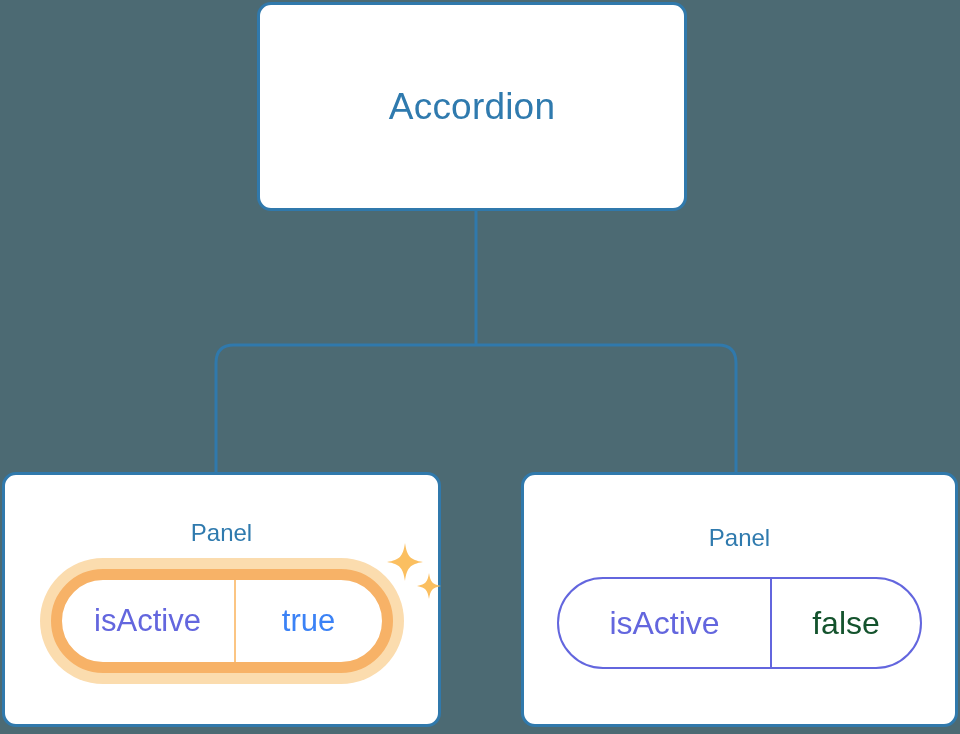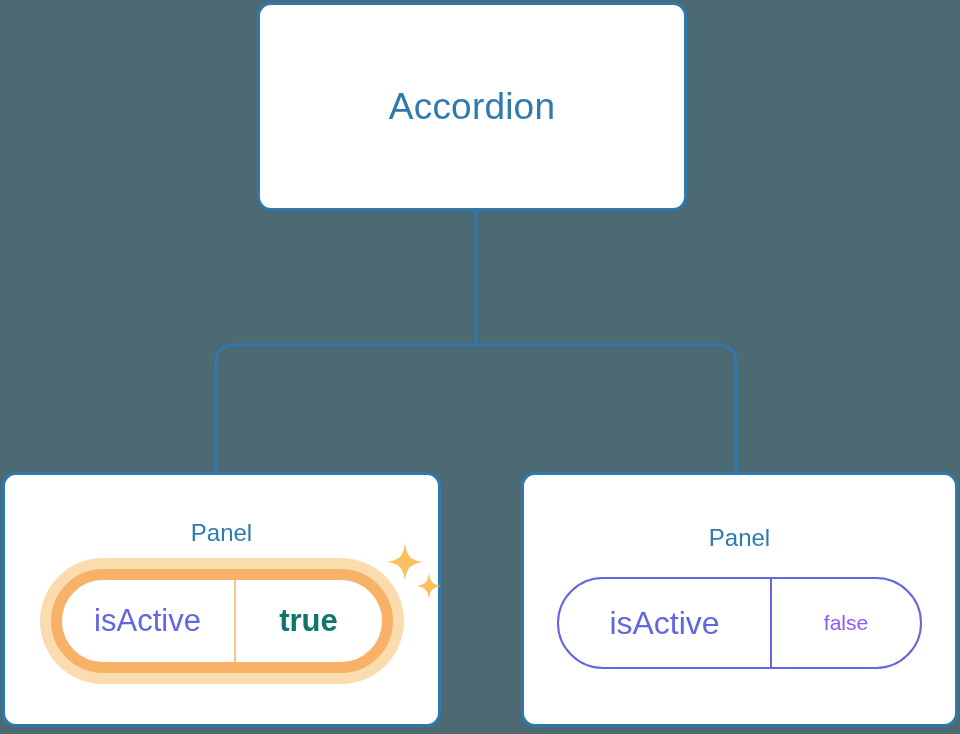--- a/index.html
+++ b/index.html
@@ -116,22 +116,22 @@
     margin-top: 27px;
   }
   .pill-plain .pill-key {
     width: 213px;
     font-size: 32px;
     color: #6366DE;
     border-right: 2px solid #6366DE;
   }
   .pill-plain .pill-val {
     width: 148px;
-    font-size: 21px;
-    color: #8b5cf6;
+    font-size: 32px;
+    color: #14532d;
   }
 
   
   .pill-highlight-wrap {
     margin-top: 24px;
     position: relative;
   }
   .pill-glow {
     position: absolute;
     left: -11px;
@@ -150,22 +150,22 @@
   }
   .pill-highlight .pill-key {
     width: 174px;
     font-size: 31px;
     color: #6366DE;
     border-right: 2px solid #FBC583;
   }
   .pill-highlight .pill-val {
     width: 146px;
     font-size: 31px;
-    font-weight: bold;
-    color: #0f766e;
+    font-weight: normal;
+    color: #3b82f6;
   }
 
   
   .sparkles {
     position: absolute;
     left: 383px;
     top: 541px;
     width: 60px;
     height: 62px;
     z-index: 3;

